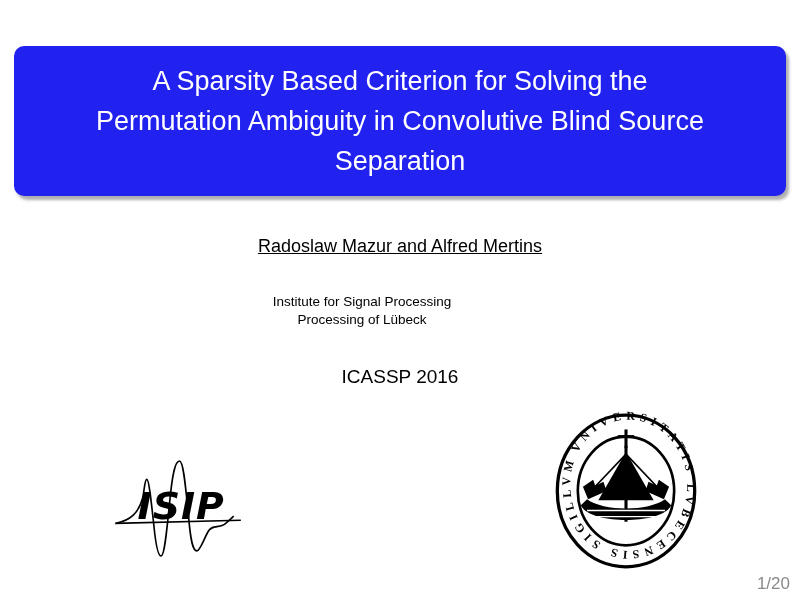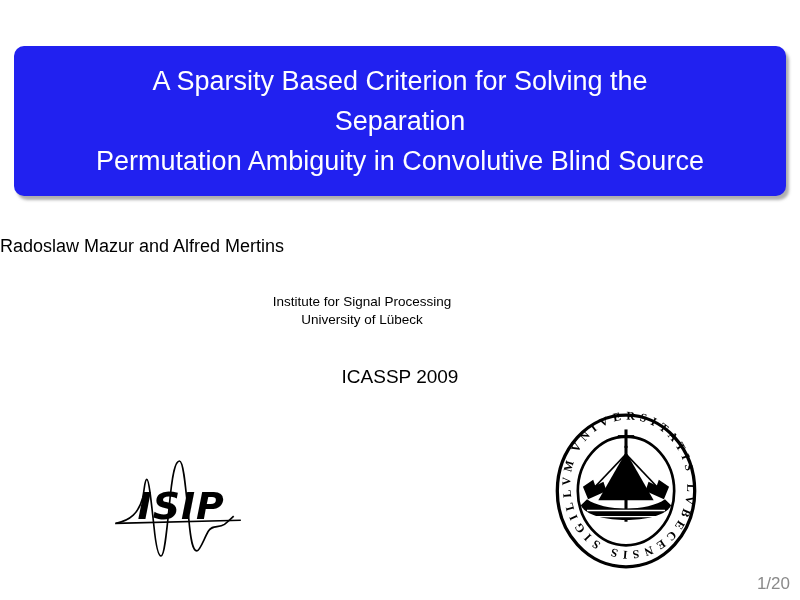--- a/index.html
+++ b/index.html
@@ -32,21 +32,23 @@
   .title-line{
     color:var(--title-text);
     font-size:27px;
     line-height:40px;
     text-align:center;
     white-space:nowrap;
   }
   .authors{
     position:absolute;
     left:0;top:236px;width:800px;
+    text-align:center;
     font-size:18px;
+    text-decoration:underline;
   }
   .institute{
     position:absolute;
     left:0;top:293px;width:724px;
     text-align:center;
     font-size:13.5px;
     line-height:17.5px;
   }
   .venue{
     position:absolute;
@@ -71,32 +73,32 @@
     color:var(--page-indicator-text);
   }
 </style>
 </head>
 <body>
 
 <div class="slide">
 
   <div class="title-box">
     <div class="title-line">A Sparsity Based Criterion for Solving the</div>
+    <div class="title-line">Permutation Ambiguity in Convolutive Blind Source</div>
     <div class="title-line">Separation</div>
-    <div class="title-line">Permutation Ambiguity in Convolutive Blind Source</div>
   </div>
 
   <div class="authors">Radoslaw Mazur and Alfred Mertins</div>
 
   <div class="institute">
     <div>Institute for Signal Processing</div>
-    <div>University of Lübeck</div>
+    <div>Processing of Lübeck</div>
   </div>
 
-  <div class="venue">ICASSP 2009</div>
+  <div class="venue">ICASSP 2016</div>
 
   <svg class="isip-logo" viewBox="0 0 135 122" xmlns="http://www.w3.org/2000/svg">
     <line x1="5" y1="75" x2="128" y2="72" stroke="#000" stroke-width="1.6"></line>
     <path d="M6,75 C20,72 28,65 32,50 C34,40 34,32 36,32 C38,32 40,50 43,78
              C45,98 47,107 50,107 C53,107 55,88 58,58 C61,25 64,14 68,14
              C72,14 74,40 77,70 C79,93 81,102 85,102 C88,102 92,90 96,83
              C100,76 106,80 112,76 C116,73 119,70 121,68" fill="none" stroke="#000" stroke-width="1.6"></path>
     <text x="27" y="71" font-family="DejaVu Sans, sans-serif" font-size="37" font-style="italic" font-weight="bold" letter-spacing="1" fill="#000">ISIP</text>
   </svg>
 

